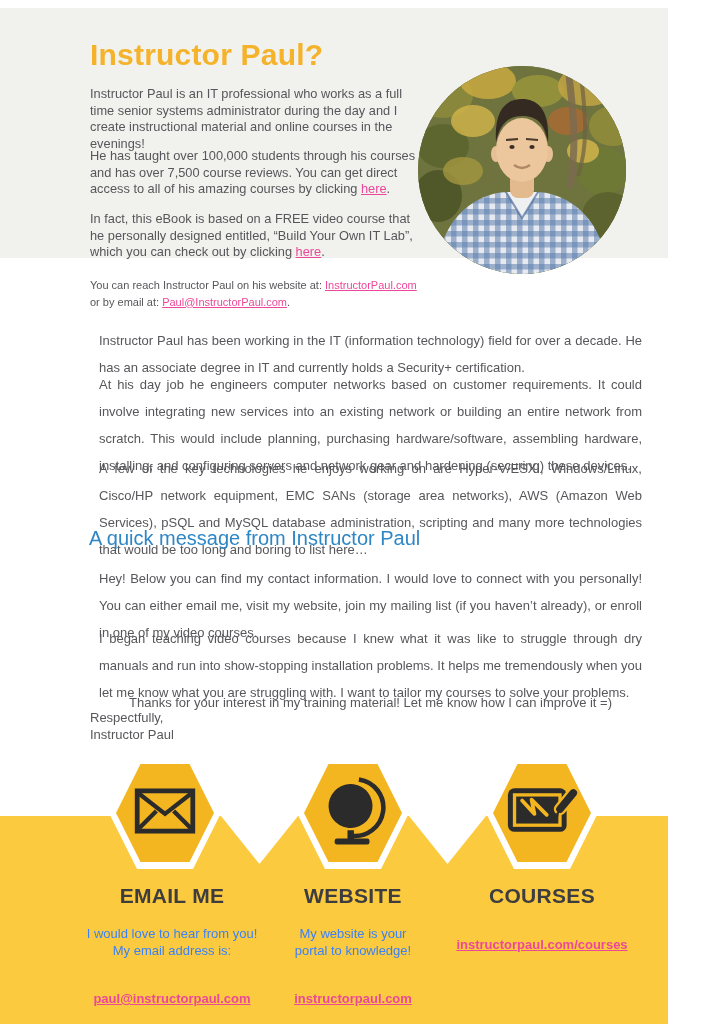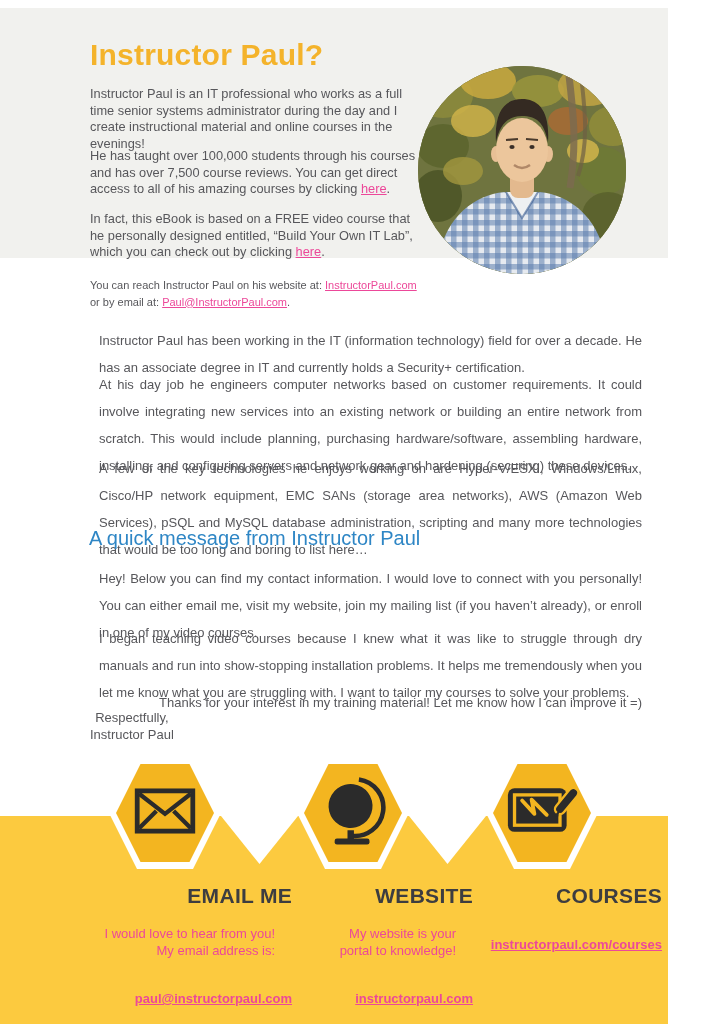--- a/index.html
+++ b/index.html
@@ -11,41 +11,41 @@
 
   .title { position:absolute; left:90px; top:38px; margin:0; font-size:30px; font-weight:bold; color:#f4b32b; letter-spacing:0.2px; }
 
   .hp { position:absolute; left:90px; width:334px; margin:0; font-size:12.8px; line-height:16.5px; color:#57575b; }
 
   .photo { position:absolute; left:418px; top:66px; width:208px; height:208px; border-radius:50%; overflow:hidden; background:#77763f; }
 
   .contact { position:absolute; left:90px; top:277px; margin:0; font-size:11px; line-height:16.5px; color:#57575b; }
 
   .bp { position:absolute; left:90px; width:543px; margin:9px; font-size:13px; line-height:27px; color:#57575b; text-align:justify; }
-  .bp.noj { text-align:right; }
+  .bp.noj { text-align:center; }
 
   .subhead { position:absolute; left:89px; top:527px; margin:0; font-size:20px; font-weight:normal; color:#2e86c5;text-align:center; }
 
-  .sig { position:absolute; left:90px; top:710px; margin:0; font-size:13px; line-height:16.5px; color:#57575b;text-align:center; }
+  .sig { position:absolute; left:90px; top:710px; margin:0; font-size:13px; line-height:16.5px; color:#57575b; }
 
   .link { color:#ec4899; text-decoration:underline; cursor:pointer; }
 
   
   .band { position:absolute; left:0; top:816px; width:723px; height:208px; background:#fcca3f; }
   .notch { position:absolute; top:816px; width:77px; height:48px; background:#ffffff;
            clip-path:polygon(0 0, 100% 0, 50% 100%); }
   .hex { position:absolute; top:757px; width:112px; height:112px; background:#ffffff;
          clip-path:polygon(25% 0, 75% 0, 100% 50%, 75% 100%, 25% 100%, 0 50%);
          display:flex; align-items:center; justify-content:center; }
   .hex-inner { width:98px; height:98px; background:#f3b520;
          clip-path:polygon(25% 0, 75% 0, 100% 50%, 75% 100%, 25% 100%, 0 50%);
          display:flex; align-items:center; justify-content:center; }
-  .fcol { position:absolute; top:884px; width:240px; text-align:right; }
+  .fcol { position:absolute; top:884px; width:240px; text-align:center; }
   .fcol h3 { margin:0 0 14px 0; font-size:21px; font-weight:bold; color:#3d3d40; letter-spacing:0.3px; }
-  .fcol .desc { font-size:13px; line-height:17px; color:#ec4899; margin:17px; }
+  .fcol .desc { font-size:13px; line-height:17px; color:#3b82f6; margin:17px; }
   .fcol .flink { display:inline-block; margin-top:15px; font-size:13px; font-weight:bold; }
 </style>
 </head>
 <body>
 
 <div class="page">
 
   <div class="gray-band"></div>
 
   <h1 class="title">Instructor Paul?</h1>

